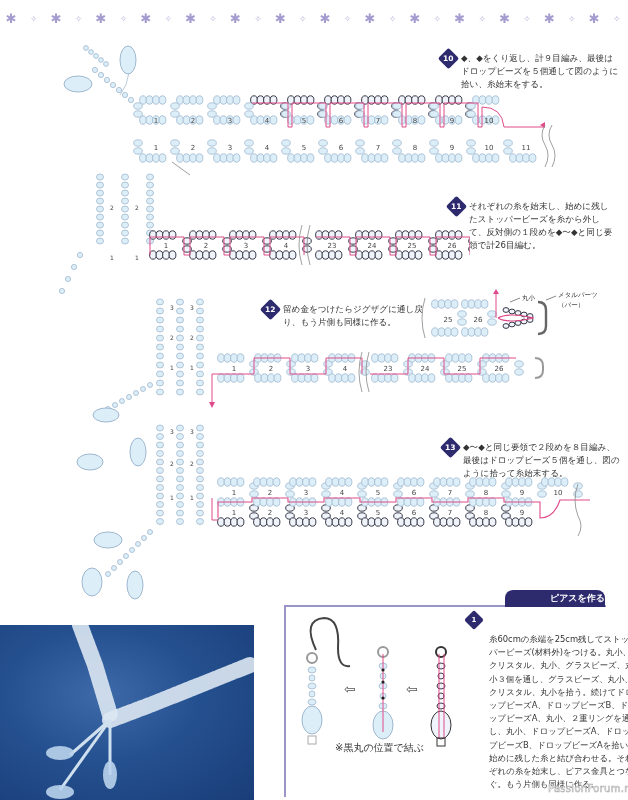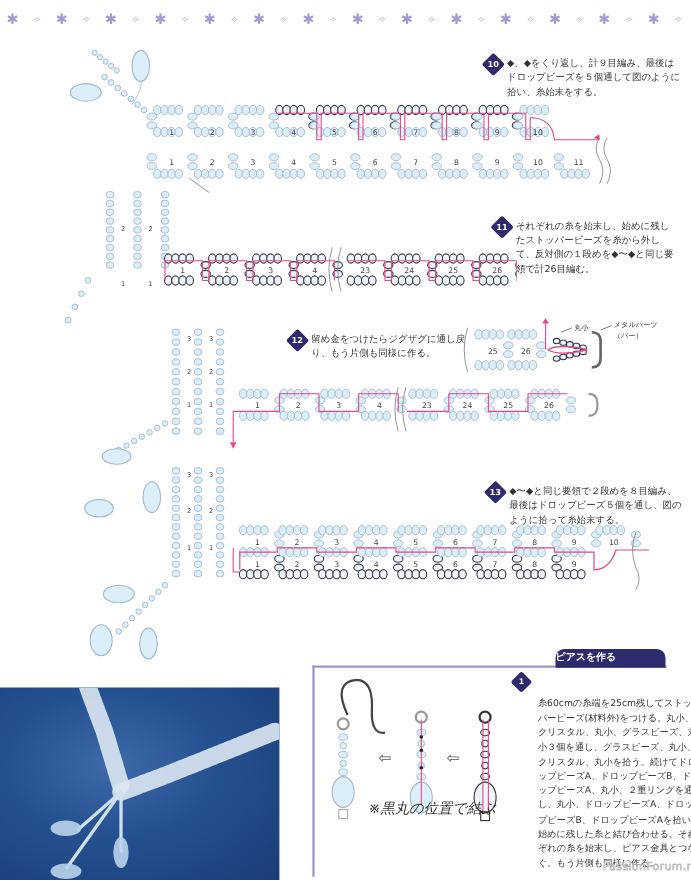--- a/index.html
+++ b/index.html
@@ -6,27 +6,27 @@
   body{width:628px;height:800px;position:relative;overflow:hidden;font-family:"DejaVu Sans",sans-serif;color:#333;}
   .border-strip{position:absolute;left:0;top:10px;width:628px;height:18px;display:flex;align-items:center;justify-content:center;gap:0;overflow:hidden;}
   .border-strip span{color:#a49bcf;font-size:13px;line-height:18px;width:23px;text-align:center;}
   .border-strip span.sm{font-size:9px;width:23px;color:#b9b2dc;}
   .abs{position:absolute;}
   .step{position:absolute;font-size:8.6px;line-height:13px;color:#333;}
   .step .num{position:absolute;left:-20px;top:-1px;width:15px;height:15px;background:#2e2a6e;color:#fff;font-size:7.5px;font-weight:bold;transform:rotate(45deg);border-radius:2px;display:flex;align-items:center;justify-content:center;}
   .step .num span{transform:rotate(-45deg);display:block;}
   svg text{font-family:"DejaVu Sans",sans-serif;}
   .pierce-box{position:absolute;left:284px;top:605px;width:320px;height:190px;border-top:2px solid #9a95c9;border-left:2px solid #9a95c9;}
-  .pierce-title{position:absolute;left:505px;top:590px;width:100px;height:17px;background:#2e2a6e;color:#fff;font-size:9px;font-weight:bold;text-align:left;line-height:17px;border-radius:8px 8px 0 0;}
+  .pierce-title{position:absolute;left:505px;top:590px;width:100px;height:17px;background:#2e2a6e;color:#fff;font-size:9px;font-weight:bold;text-align:right;line-height:17px;border-radius:8px 8px 0 0;}
   .pierce-text{position:absolute;left:465px;top:633px;width:148px;font-size:8.4px;line-height:13.2px;color:#333;margin-left:24px;}
   .pierce-num{position:absolute;left:467px;top:613px;width:14px;height:14px;background:#2e2a6e;transform:rotate(45deg);border-radius:2px;}
   .pierce-num span{display:block;transform:rotate(-45deg);color:#fff;font-size:7px;text-align:center;line-height:14px;font-weight:bold;}
   .photo{position:absolute;left:0;top:625px;width:254px;height:175px;background:radial-gradient(ellipse at 40% 40%,#3e6aa9 0%,#25508f 45%,#193d78 100%);overflow:hidden;}
   .watermark{position:absolute;left:548px;top:783px;font-size:10px;color:#fff;-webkit-text-stroke:0.6px #b0b0b0;letter-spacing:0.3px;}
-  .note{position:absolute;left:335px;top:726px;font-size:13px;color:#333;font-style:italic;}
+  .note{position:absolute;left:335px;top:741px;font-size:10px;color:#333;}
 </style>
 </head>
 <body>
 
 <div class="border-strip" id="border">
     <span>✱</span>
     <span class="sm">✧</span>
     <span>✱</span>
     <span class="sm">✧</span>
     <span>✱</span>

